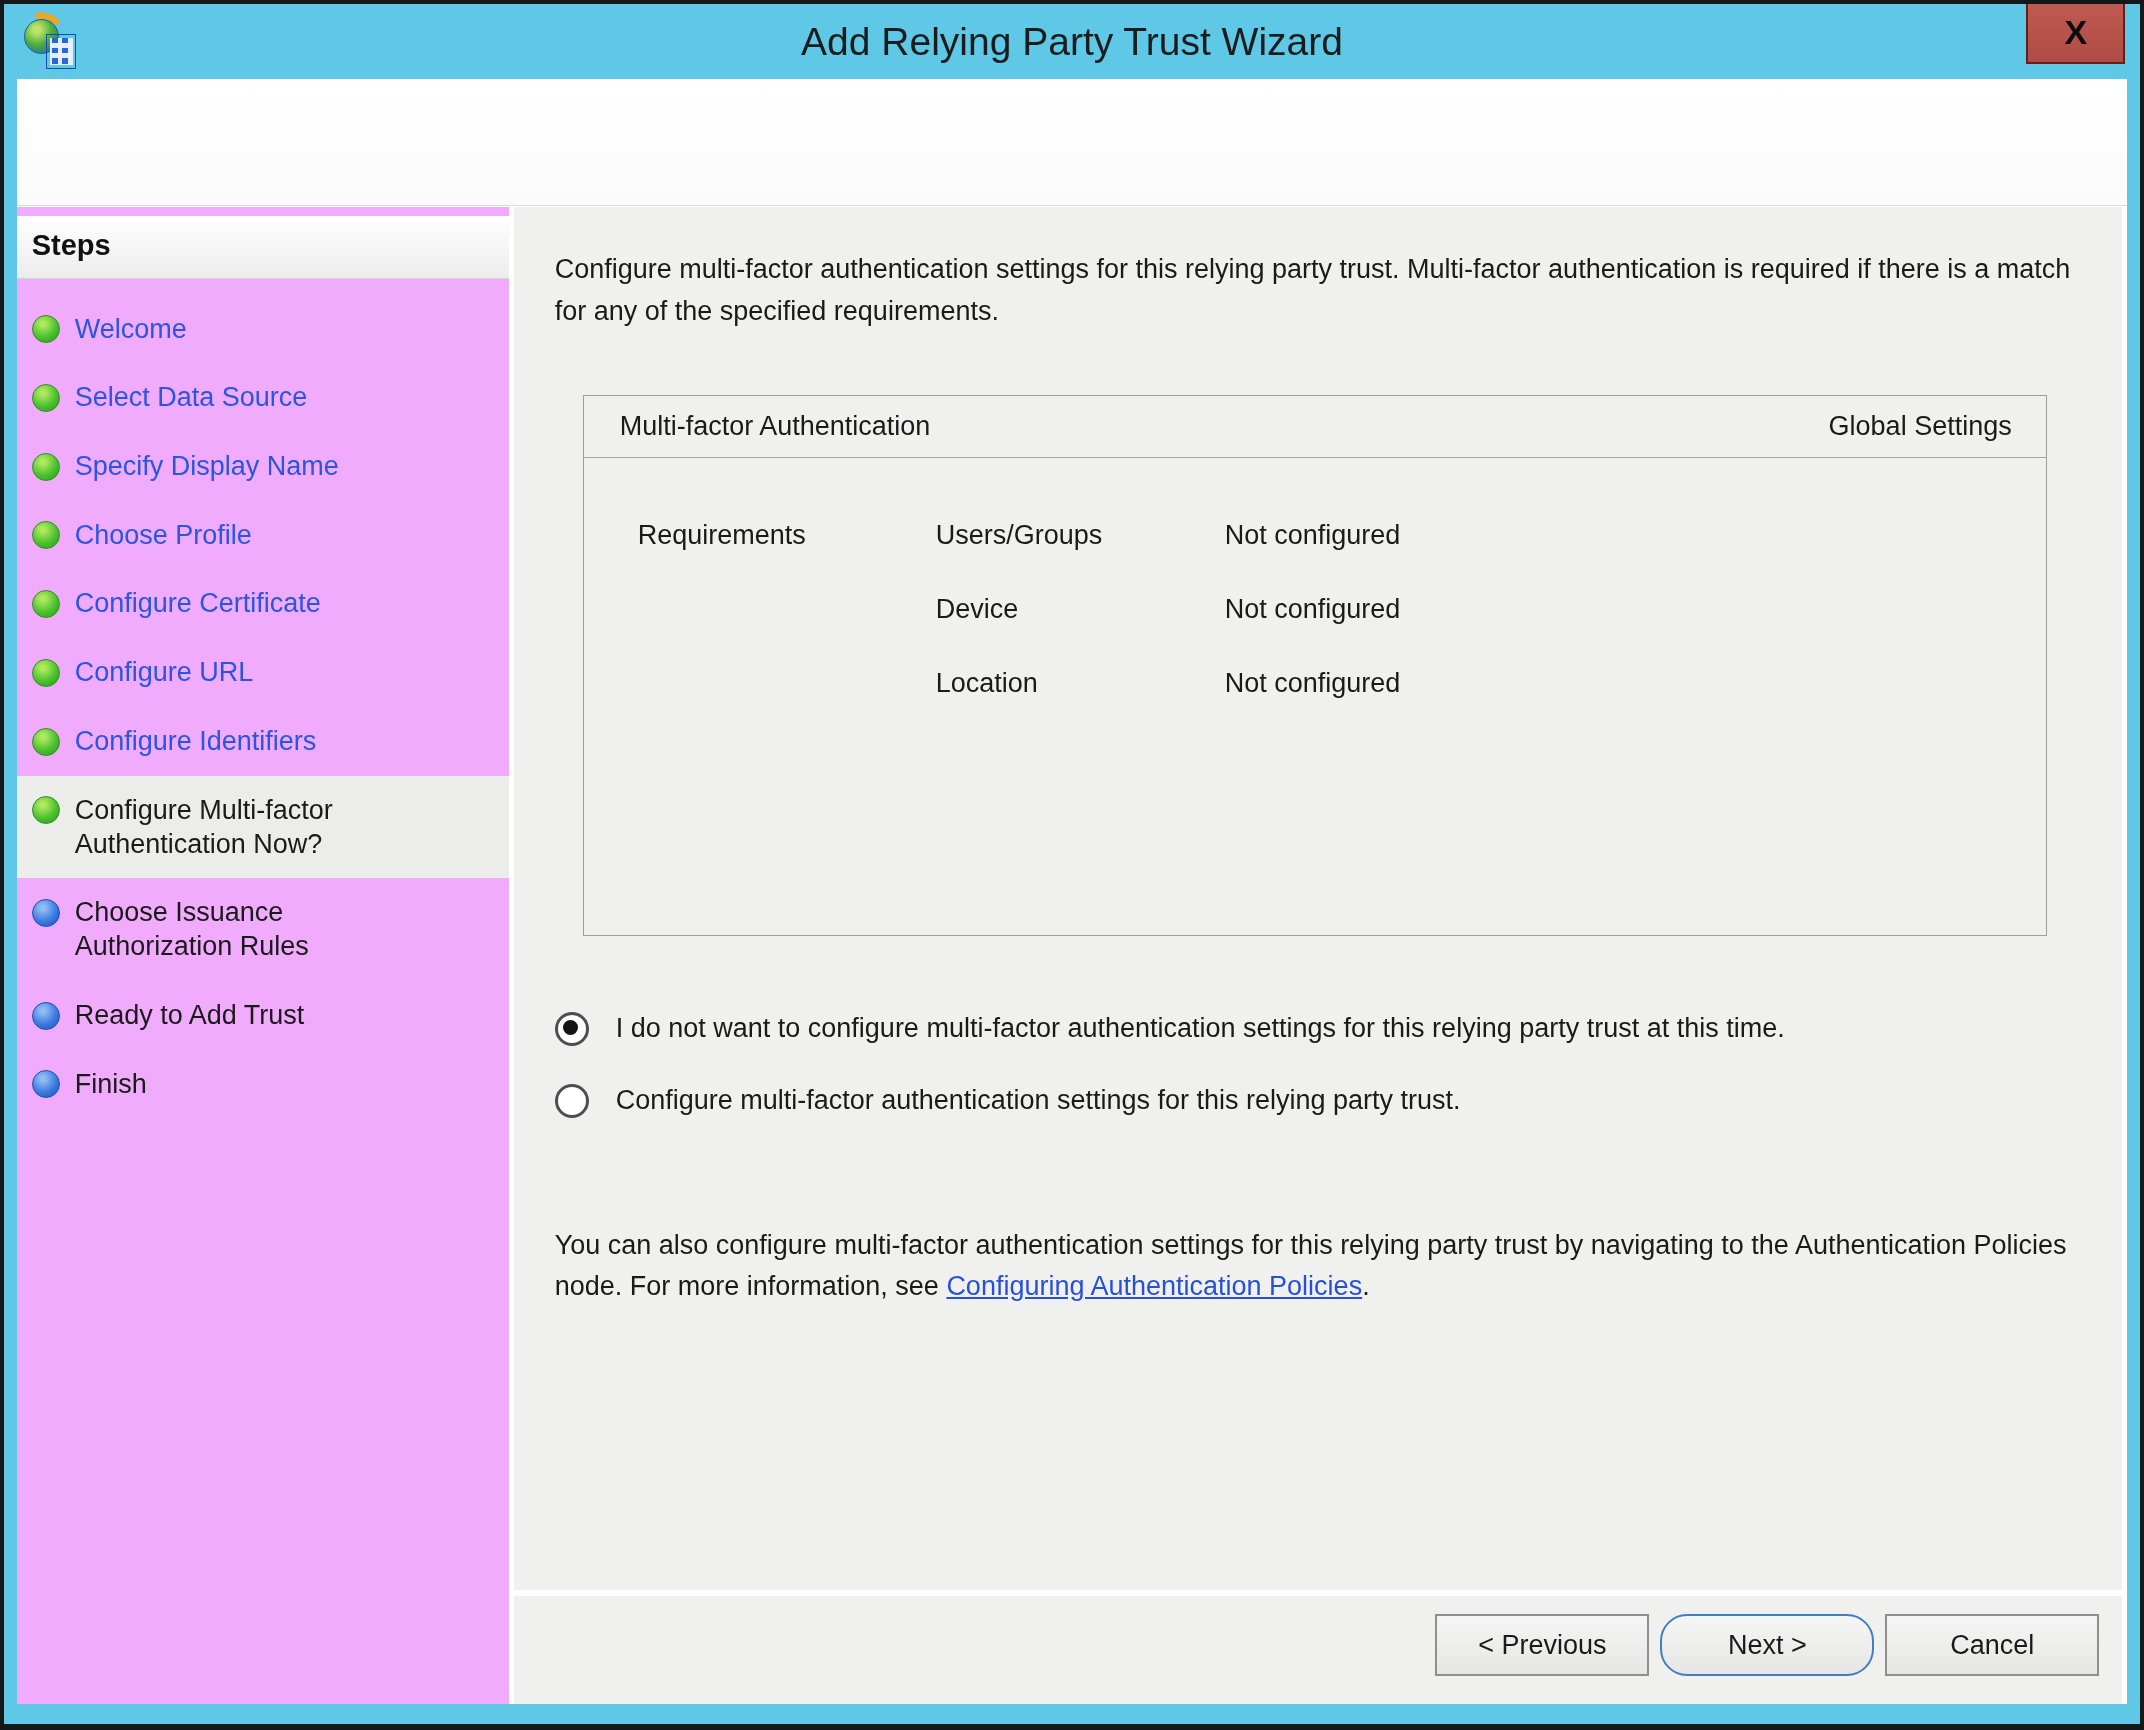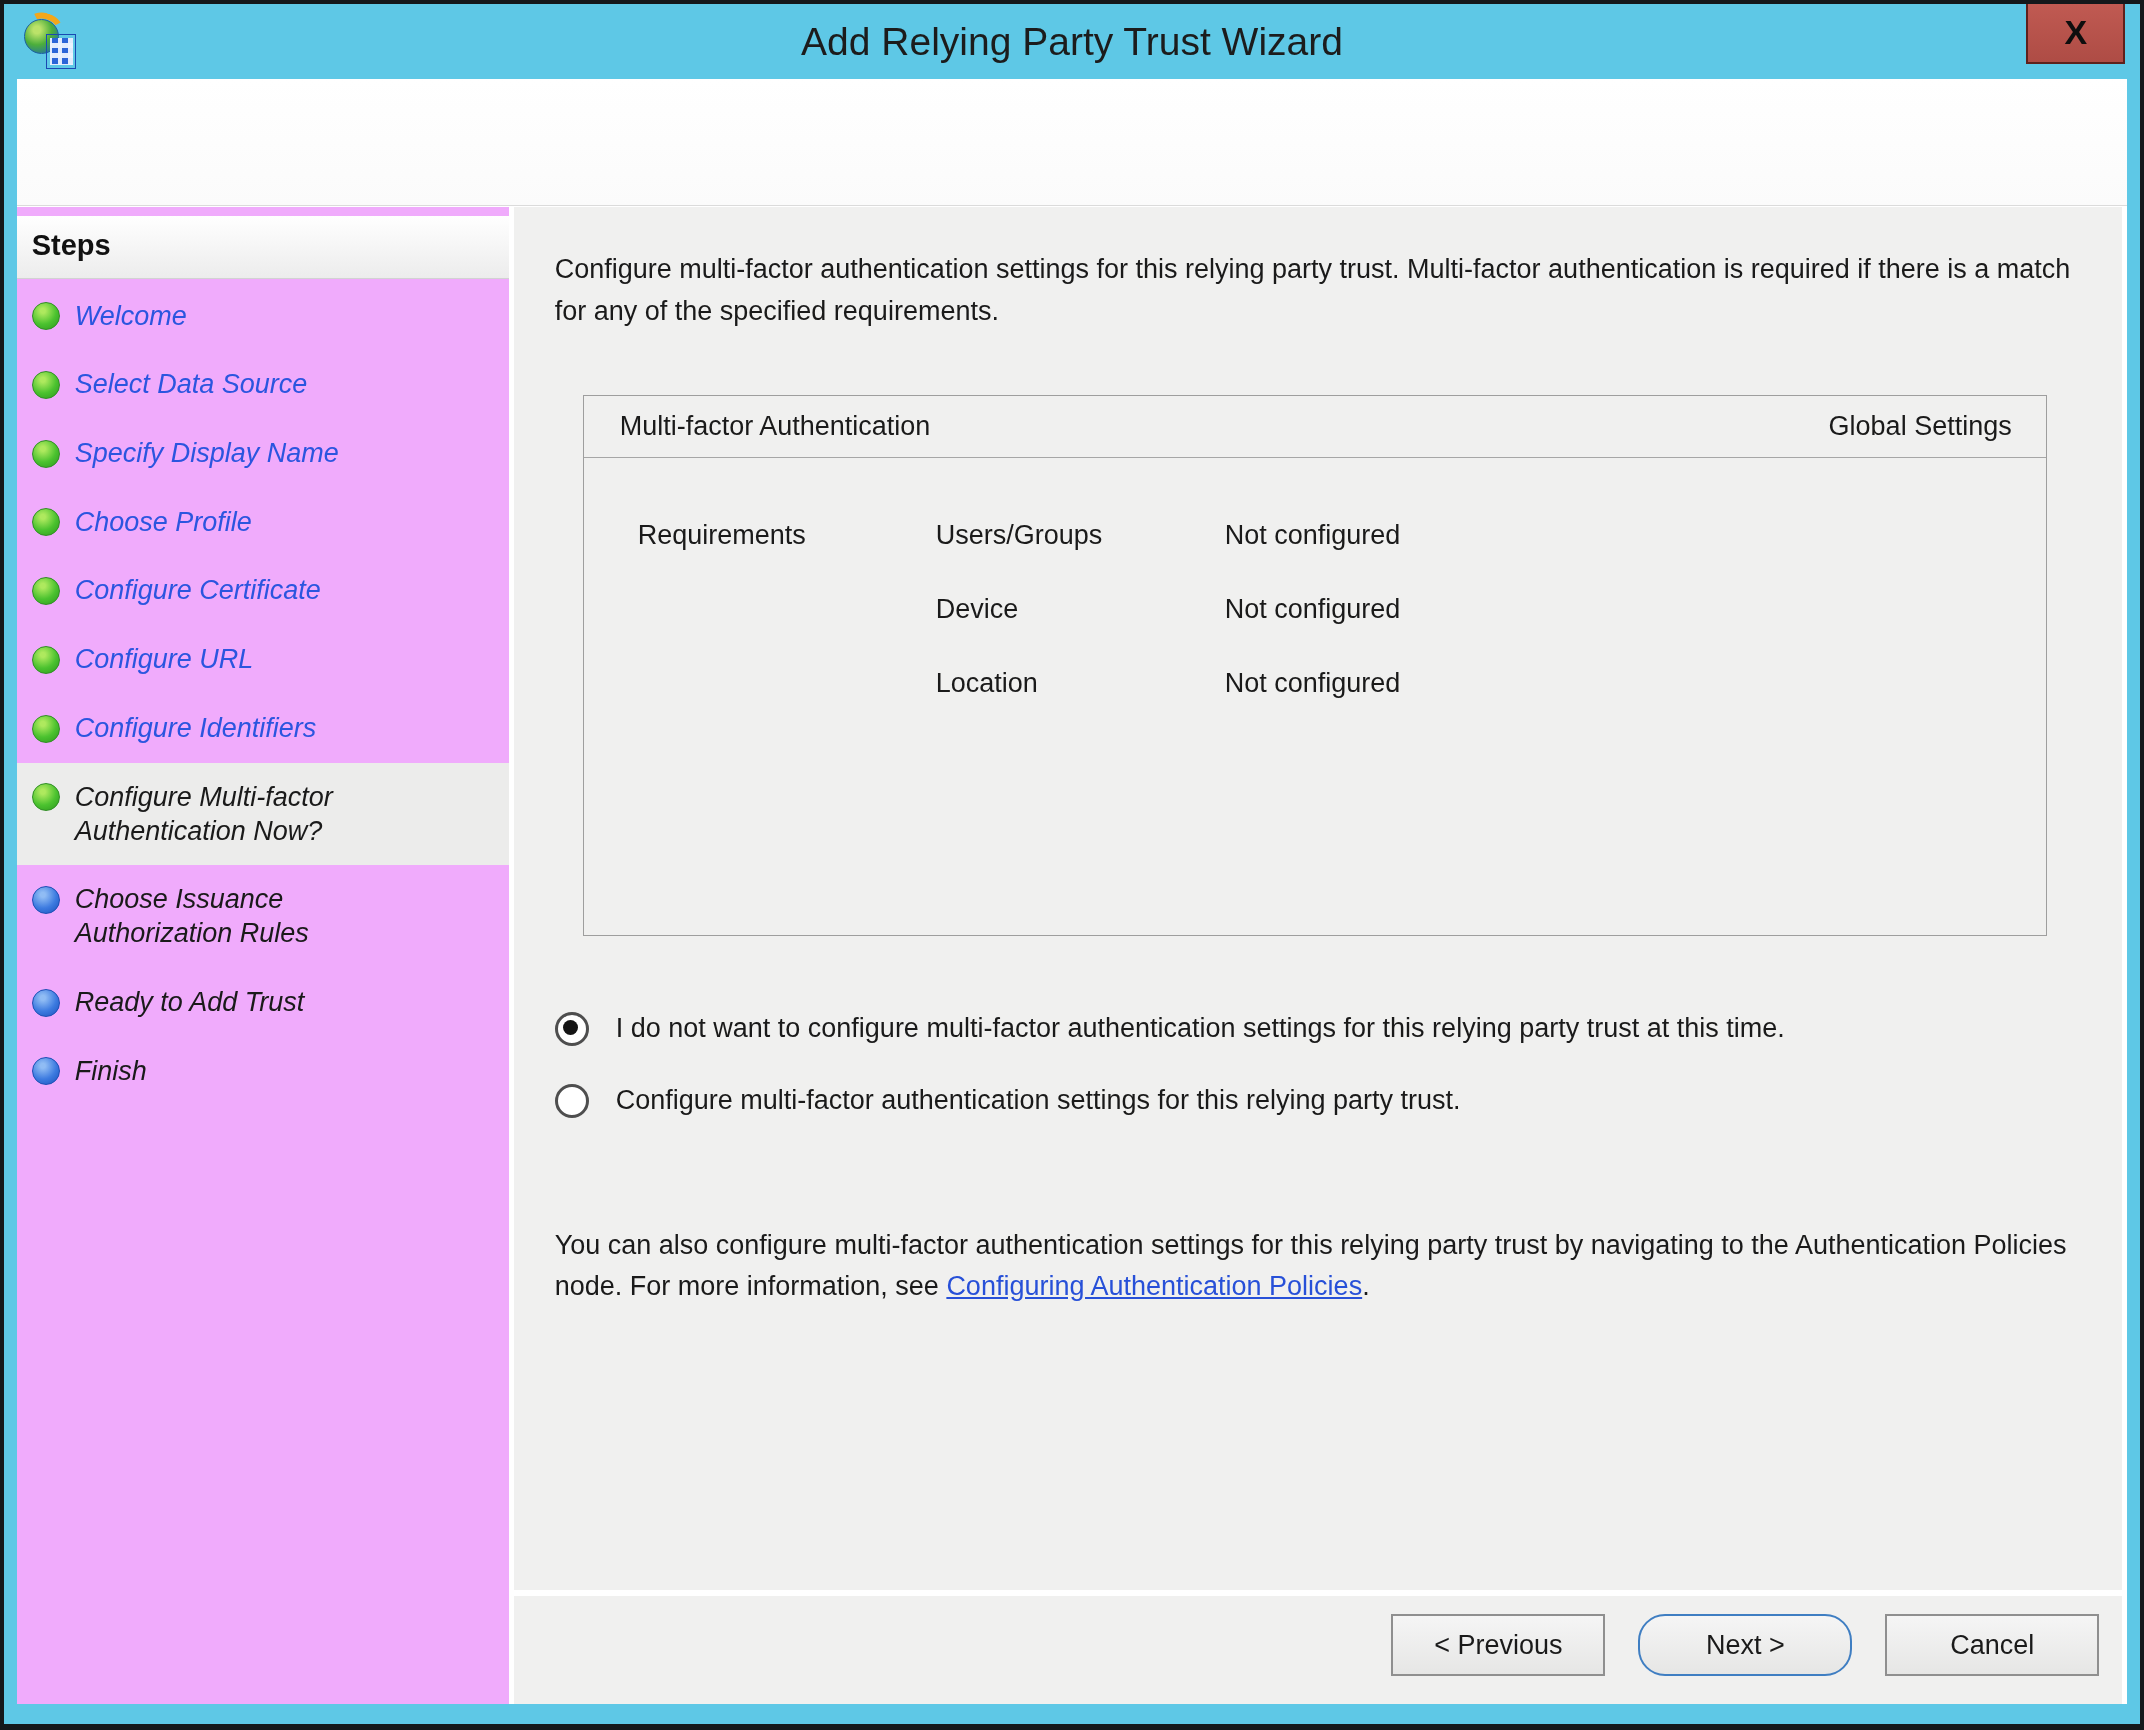--- a/index.html
+++ b/index.html
@@ -24,21 +24,21 @@
 
   
   #inner { position:absolute; left:13px; right:13px; top:75px; bottom:20.5px; background:#FFFFFF; }
 
   #headerband { position:absolute; left:0; right:0; top:0; height:127px; background:linear-gradient(#FFFFFF,#FBFBFB); border-bottom:0.9px solid #DBDBDB; }
 
   
   #sidebar { position:absolute; left:0; top:128px; bottom:0; width:492px; background:#f0abfc; }
   #steps-header { position:absolute; left:0; top:9.3px; width:492px; height:63px; background:linear-gradient(#FFFFFF,#ECECEC);
       border-bottom:1.9px solid #D2D2D2; font-size:29px; font-weight:bold; color:#111; padding:13px 0 0 15px; }
-  #steps-list { position:absolute; left:0; top:75px; right:0; list-style:none;font-style:italic; }
+  #steps-list { position:absolute; left:0; top:88px; right:0; list-style:none; }
   #steps-list li { display:flex; align-items:flex-start; gap:15px; padding:17px 13px 17.7px 15px; }
   #steps-list li.current { background:#ECECEB; }
   #steps-list .dot { flex:0 0 auto; width:28px; height:28px; border-radius:50%; margin-top:3.7px; }
   .dot.green { background:radial-gradient(circle at 38% 30%, #AEE95E 10%, #4BC22F 55%, #2F9C1F 95%); border:1.9px solid #2F8F23; }
   .dot.blue  { background:radial-gradient(circle at 38% 30%, #90BCF4 10%, #3D7BE0 55%, #1D55C0 95%); border:1.9px solid #1C4FB5; }
   .step-label { font-size:27px; line-height:34px; white-space:pre-line; }
   li.done .step-label { color:#2B55DF; cursor:pointer; }
   li.current .step-label, li.upcoming .step-label { color:#1A1A1A; }
 
   
@@ -53,21 +53,21 @@
   .radio-circle { flex:0 0 auto; width:34px; height:34px; border-radius:50%; border:3.7px solid #4E4E4E; background:#FFFFFF; position:relative; }
   .radio-row.selected .radio-circle::after { content:""; position:absolute; left:5.6px; top:5.6px; width:15px; height:15px; border-radius:50%; background:#141414; }
   #radio-1 { top:805px; }
   #radio-2 { top:877px; }
 
   #footnote { position:absolute; left:41px; top:1018px; width:1536px; line-height:41px; }
   #footnote-link { color:#2750D8; text-decoration:underline; cursor:pointer; }
 
   
   #buttonbar { position:absolute; left:497px; right:5.6px; top:1517px; bottom:0; background:#F0F0EF;
-      display:flex; justify-content:flex-end; align-items:flex-start; padding:18.6px 22.4px 0 0; gap:33px; }
+      display:flex; justify-content:flex-end; align-items:flex-start; padding:18.6px 22.4px 0 0; gap:11px; }
   .btn { width:214px; height:62px; font-family:"Liberation Sans", sans-serif; font-size:27px; color:#1A1A1A;
       background:linear-gradient(#F5F5F5,#E6E6E5); border:2.8px solid #8F8F8F; cursor:pointer; }
   .btn.default { border-color:#3F7EC2;border-radius:27px; }
 </style>
 </head>
 <body>
 
 <div id="frame">
 
   <div id="titlebar">

